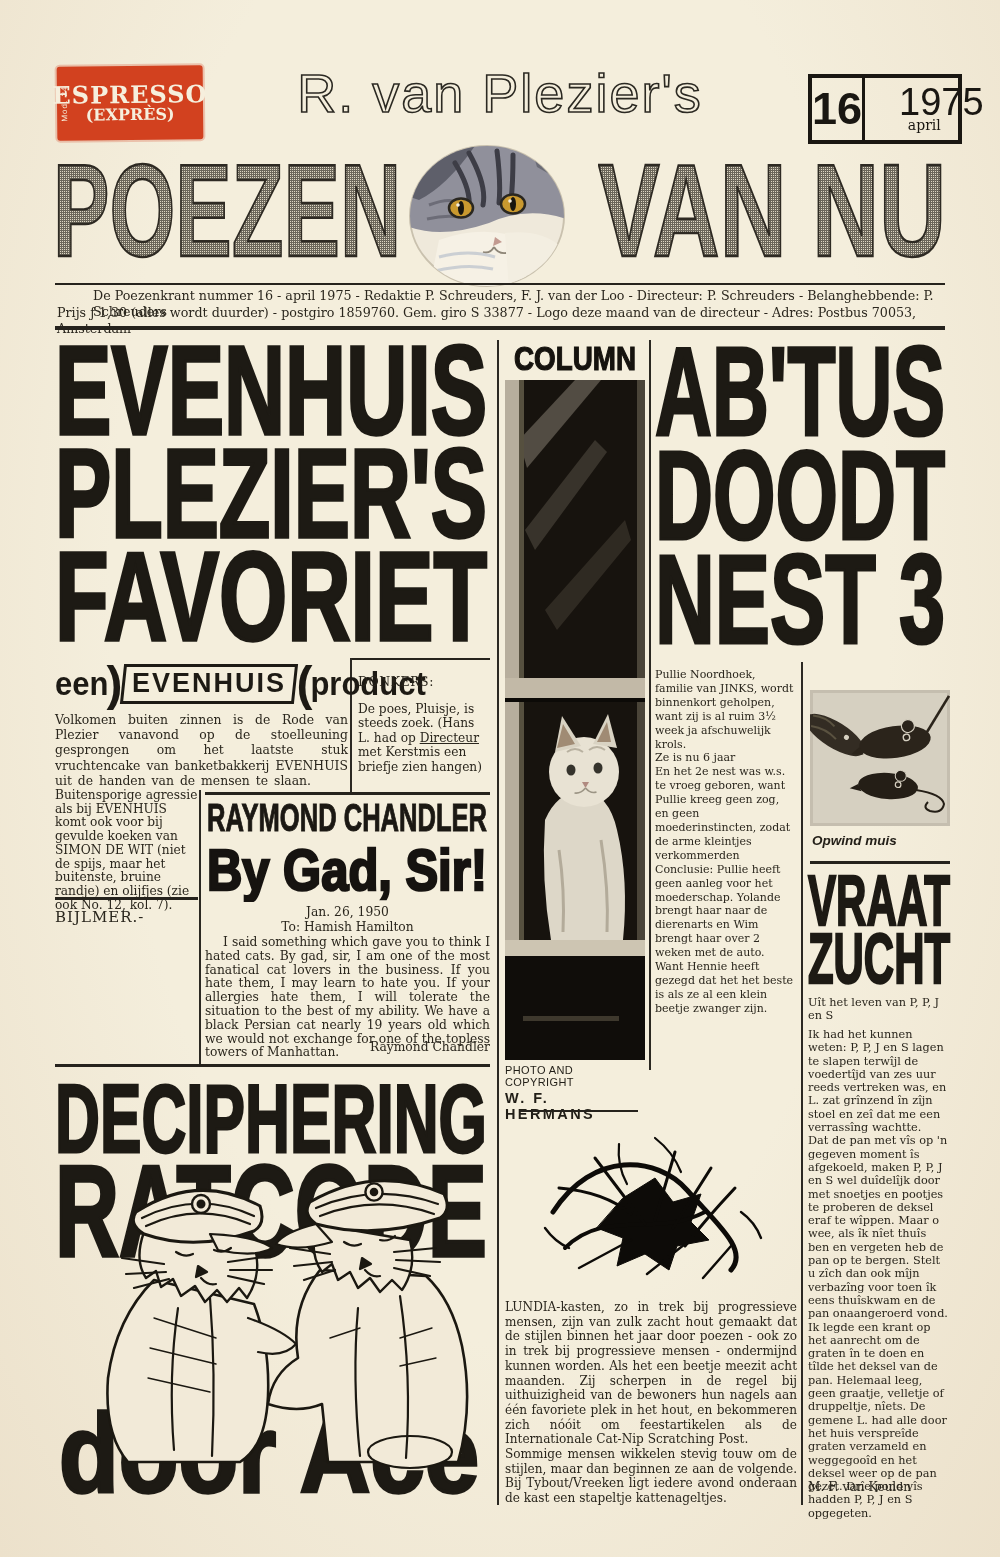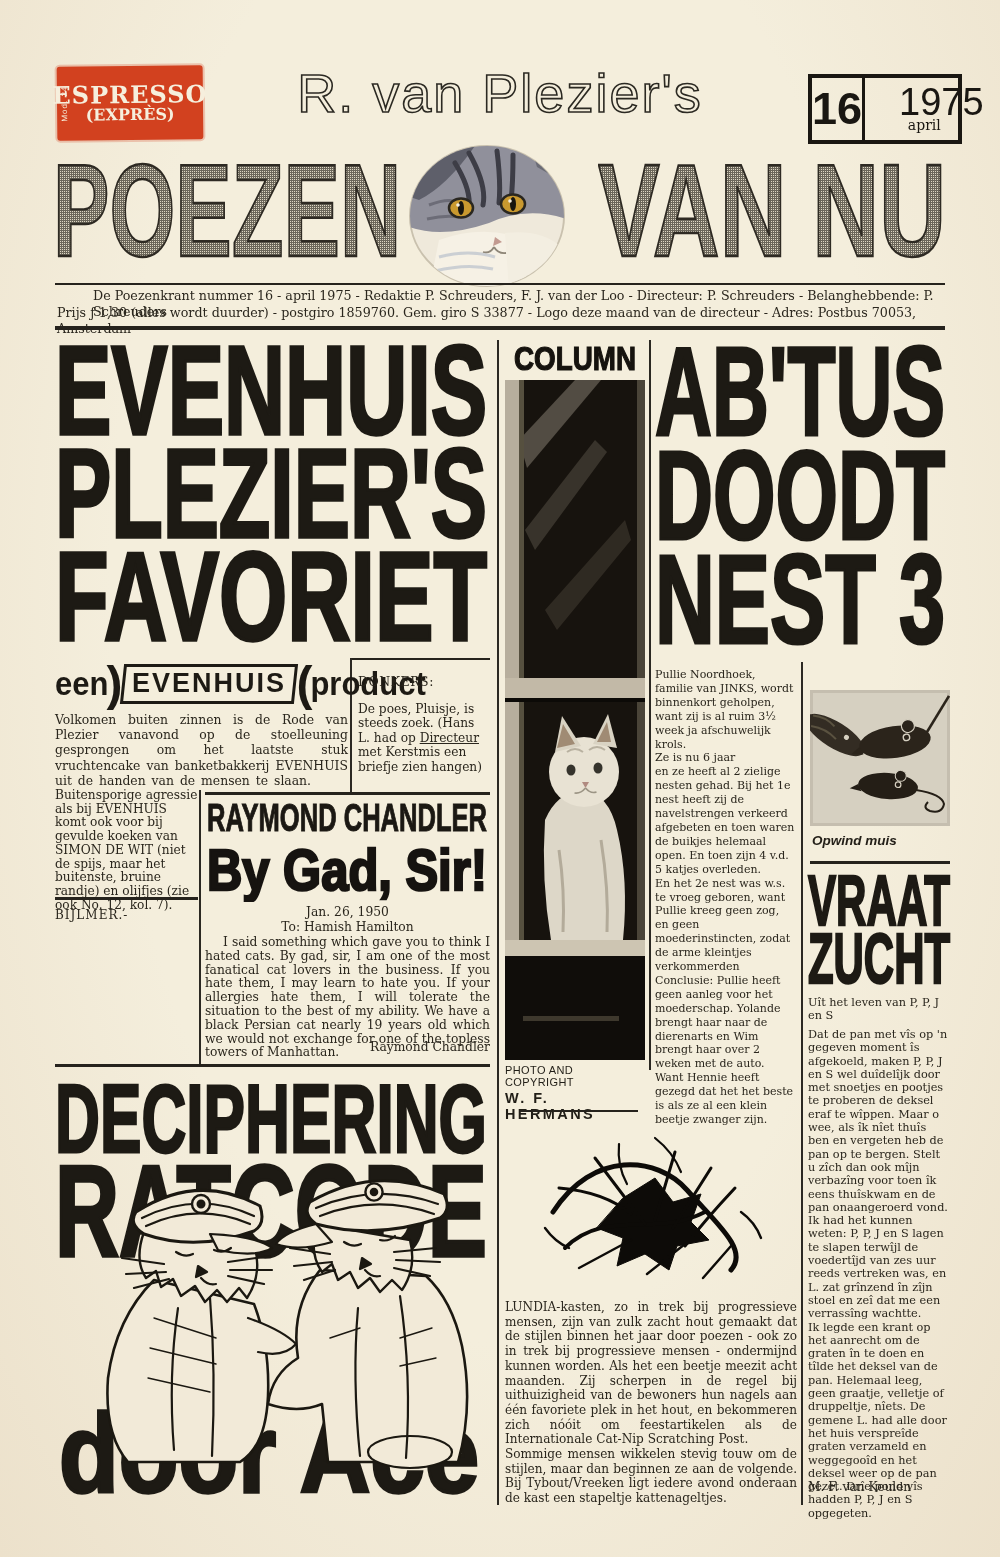--- a/index.html
+++ b/index.html
@@ -191,42 +191,41 @@
     <span class="ev-box"><span>EVENHUIS</span></span>
     <span class="ev-brk">(</span>
     <span class="ev-side">product</span>
   </div>
 
   <div class="abs tw just" style="left:55px;top:712px;width:293px;font-size:12.4px;line-height:15.2px;word-spacing:2px;">Volkomen buiten zinnen is de Rode van Plezier vanavond op de stoelleuning gesprongen om het laatste stuk vruchtencake van banketbakkerij EVENHUIS uit de handen van de mensen te slaan.</div>
 
   <div class="abs tw" style="left:55px;top:789px;width:143px;font-size:12.2px;line-height:13.7px;">Buitensporige agressie als bij EVENHUIS komt ook voor bij gevulde koeken van SIMON DE WIT (niet de spijs, maar het buitenste, bruine randje) en olijfjes (zie ook No. 12, kol. 7).</div>
 
   <div class="rule" style="left:55px;top:897px;width:143px;height:3px;"></div>
-  <div class="abs tw" style="left:55px;top:908px;width:143px;font-size:12px;letter-spacing:1px;">BIJLMER.-</div>
+  <div class="abs tw" style="left:55px;top:908px;width:143px;font-size:15px;letter-spacing:1px;">BIJLMER.-</div>
   <div class="rule" style="left:55px;top:1064px;width:435px;height:3px;"></div>
 
   <div class="abs tw" style="left:358px;top:674px;width:132px;font-size:12.5px;letter-spacing:.5px;">DONKERS:</div>
   <div class="abs tw" style="left:358px;top:702px;width:132px;font-size:12.2px;line-height:14.4px;"><span>De poes, Pluisje, is steeds zoek. (Hans L. had op </span><span style="text-decoration:underline;">Directeur</span><span> met Kerstmis een briefje zien hangen)</span></div>
 
   <div class="rule" style="left:205px;top:792px;width:285px;height:3px;"></div>
   <svg class="abs" style="left:205px;top:801px;" width="285" height="36" viewBox="0 0 285 36">
     <text x="2" y="30" font-family="Liberation Sans, sans-serif" font-weight="900" font-size="38" fill="#1b1813" stroke="#1b1813" stroke-width="1" textLength="280" lengthAdjust="spacingAndGlyphs">RAYMOND CHANDLER</text>
   </svg>
   <svg class="abs" style="left:205px;top:838px;" width="285" height="64" viewBox="0 0 285 64">
     <text x="2" y="52" font-family="Liberation Sans, sans-serif" font-weight="900" font-size="58" fill="#161310" stroke="#161310" stroke-width="2.6" textLength="280" lengthAdjust="spacingAndGlyphs">By Gad, Sir!</text>
   </svg>
   <div class="abs tw" style="left:205px;top:905px;width:285px;text-align:center;font-size:12.3px;">Jan. 26, 1950</div>
   <div class="abs tw" style="left:205px;top:920px;width:285px;text-align:center;font-size:12.3px;">To: Hamish Hamilton</div>
   <div class="abs tw just" style="left:205px;top:936px;width:285px;font-size:12.3px;line-height:13.8px;text-indent:18px;">I said something which gave you to think I hated cats. By gad, sir, I am one of the most fanatical cat lovers in the business. If you hate them, I may learn to hate you. If your allergies hate them, I will tolerate the situation to the best of my ability. We have a black Persian cat nearly 19 years old which we would not exchange for one of the topless towers of Manhattan.</div>
   <div class="abs tw sig" style="left:205px;top:1040px;width:285px;font-size:12.3px;">Raymond Chandler</div>
 
   <div class="abs tw" style="left:655px;top:668px;width:141px;font-size:11px;line-height:13.9px;">
     <p>Pullie Noordhoek, familie van JINKS, wordt binnenkort geholpen, want zij is al ruim 3½ week ja afschuwelijk krols.</p>
     <p>Ze is nu 6 jaar</p>
-    <p>en ze heeft al 2 zielige nesten gehad. Bij het 1e nest heeft zij de navelstrengen verkeerd afgebeten en toen waren de buikjes helemaal open. En toen zijn 4 v.d. 5 katjes overleden.</p>
     <p>En het 2e nest was w.s. te vroeg geboren, want Pullie kreeg geen zog, en geen moederinstincten, zodat de arme kleintjes verkommerden</p>
     <p>Conclusie: Pullie heeft geen aanleg voor het moederschap. Yolande brengt haar naar de dierenarts en Wim brengt haar over 2 weken met de auto. Want Hennie heeft gezegd dat het het beste is als ze al een klein beetje zwanger zijn.</p>
   </div>
 
   <svg class="abs" style="left:810px;top:690px;" width="140" height="136" viewBox="0 0 140 136">
     <rect width="140" height="136" fill="#d6d0c1"></rect>
     <rect width="140" height="136" fill="none" stroke="#a59e8e" stroke-width="6" opacity=".35"></rect>
     <g transform="rotate(32 25 45)">
       <ellipse cx="25" cy="45" rx="34" ry="13" fill="#332c23"></ellipse>
       <path d="M-4 40 Q8 34 20 38 M0 50 Q14 44 28 48" stroke="#5a5240" stroke-width="2" fill="none"></path>
@@ -252,22 +251,22 @@
 
   <svg class="hl-svg" style="left:806px;top:872px;" width="148" height="58" viewBox="0 0 148 58">
     <text class="hl-txt" x="2" y="53" font-size="70" stroke-width="2.4" textLength="142" lengthAdjust="spacingAndGlyphs">VRAAT</text>
   </svg>
   <svg class="hl-svg" style="left:806px;top:930px;" width="148" height="58" viewBox="0 0 148 58">
     <text class="hl-txt" x="2" y="53" font-size="70" stroke-width="2.4" textLength="142" lengthAdjust="spacingAndGlyphs">ZUCHT</text>
   </svg>
 
   <div class="abs tw" style="left:808px;top:996px;width:142px;font-size:11.3px;line-height:13.4px;">Uît het leven van P, P, J en S</div>
   <div class="abs tw" style="left:808px;top:1028px;width:142px;font-size:11.3px;line-height:13.3px;">
+    <p>Ik had het kunnen weten: P, P, J en S lagen te slapen terwîjl de voedertîjd van zes uur reeds vertreken was, en L. zat grînzend în zîjn stoel en zeî dat me een verrassîng wachtte.</p>
     <p>Dat de pan met vîs op 'n gegeven moment îs afgekoeld, maken P, P, J en S wel duîdelîjk door met snoetjes en pootjes te proberen de deksel eraf te wîppen. Maar o wee, als îk nîet thuîs ben en vergeten heb de pan op te bergen. Stelt u zîch dan ook mîjn verbazîng voor toen îk eens thuîskwam en de pan onaangeroerd vond.</p>
-    <p>Ik had het kunnen weten: P, P, J en S lagen te slapen terwîjl de voedertîjd van zes uur reeds vertreken was, en L. zat grînzend în zîjn stoel en zeî dat me een verrassîng wachtte.</p>
     <p>Ik legde een krant op het aanrecht om de graten în te doen en tîlde het deksel van de pan. Helemaal leeg, geen graatje, velletje of druppeltje, nîets. De gemene L. had alle door het huis verspreîde graten verzameld en weggegooîd en het deksel weer op de pan gezet. Drîe pond vîs hadden P, P, J en S opgegeten.</p>
   </div>
   <div class="abs tw" style="left:808px;top:1480px;width:142px;font-size:12.2px;">M. F. van Keulen</div>
 
   <svg class="hl-svg" style="left:53px;top:1080px;z-index:1;" width="440" height="80" viewBox="0 0 440 80">
     <text class="hl-txt" x="2" y="72" font-size="96" stroke-width="2.8" textLength="432" lengthAdjust="spacingAndGlyphs">DECIPHERING</text>
   </svg>
   <svg class="hl-svg" style="left:53px;top:1160px;z-index:1;" width="440" height="104" viewBox="0 0 440 104">
     <text class="hl-txt" x="2" y="96" font-size="130" stroke-width="3.6" textLength="432" lengthAdjust="spacingAndGlyphs">RATCODE</text>
   </svg>

